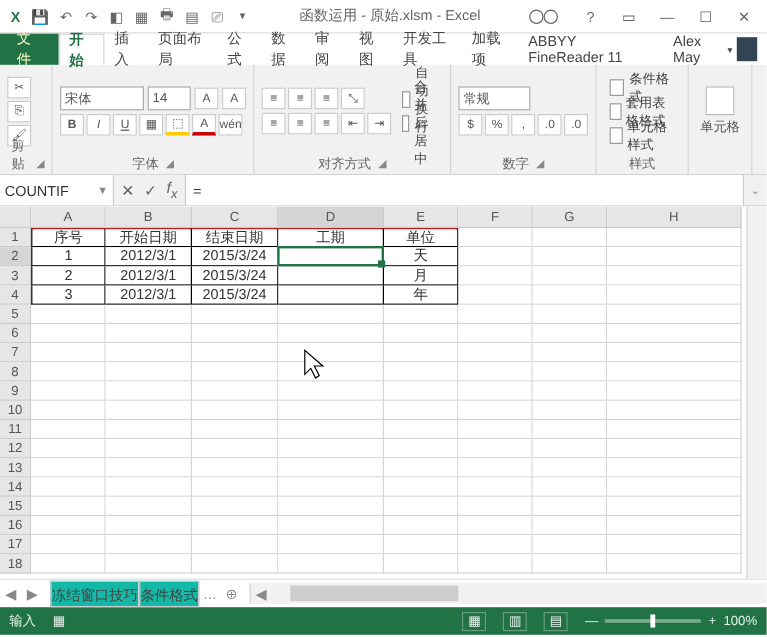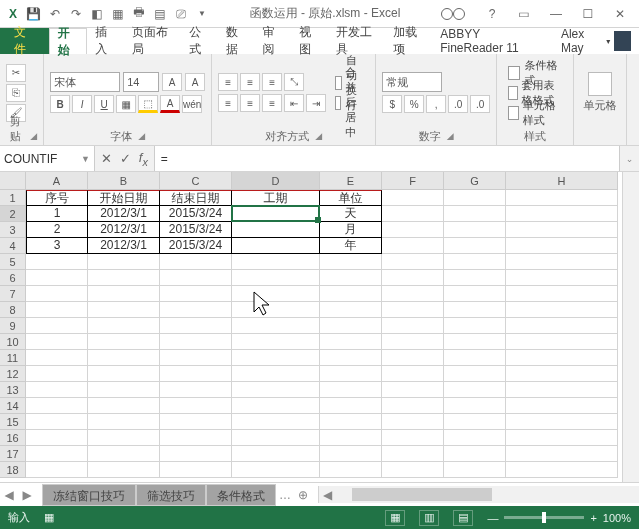--- a/index.html
+++ b/index.html
@@ -9,21 +9,21 @@
 .titlebar .ic{width:18px;height:18px;display:flex;align-items:center;justify-content:center;color:#666;font-size:12px}
 .titlebar .title{flex:1;text-align:center;color:#666;font-size:12px}
 .titlebar .wbtns{display:flex;gap:2px}
 .titlebar .wbtns .wb{width:30px;height:20px;display:flex;align-items:center;justify-content:center;color:#666}
 .eyes{width:30px;height:18px;position:relative;margin-right:8px}
 .eyes::before,.eyes::after{content:"";position:absolute;width:10px;height:10px;border:1.5px solid #666;border-radius:50%;top:3px}
 .eyes::before{left:2px}
 .eyes::after{left:14px}
 .ribtabs{height:26px;background:#fff;display:flex;align-items:stretch;font-size:12px}
 .ribtabs .tab{padding:12px 8px;display:flex;align-items:center;color:#444;cursor:pointer}
-.ribtabs .tab.file{background:#217346;color:#fde047;padding:0 14px}
+.ribtabs .tab.file{background:#217346;color:#fef9c3;padding:0 14px}
 .ribtabs .tab.active{background:#fff;border:1px solid #d4d4d4;border-bottom:none;color:#217346;font-weight:bold}
 .ribtabs .sp{flex:1}
 .ribtabs .user{padding:0 8px;display:flex;align-items:center;color:#444;gap:4px}
 .ribtabs .avatar{width:20px;height:20px;background:#345}
 .ribbon{height:92px;background:#f1f1f1;border-bottom:1px solid #d4d4d4;display:flex}
 .grp{border-right:1px solid #d4d4d4;display:flex;flex-direction:column;padding:3px 6px 1px}
 .grp .body{flex:1;display:flex;align-items:center;gap:4px}
 .grp .lbl{height:16px;text-align:center;color:#666;font-size:11px;display:flex;align-items:center;justify-content:center;gap:6px}
 .grp .lbl .dlg{font-size:9px;color:#888}
 .bigbtn{display:flex;flex-direction:column;align-items:center;width:40px;color:#555;font-size:11px;gap:2px}
@@ -55,21 +55,21 @@
 .row{display:flex;height:16px}
 .cell{border-right:1px solid #d4d4d4;border-bottom:1px solid #d4d4d4;font-size:12px;text-align:center;line-height:15px;overflow:hidden;background:#fff}
 .cell.tbl{border-right:1px solid #000;border-bottom:1px solid #000}
 .cell.tblL{border-left:1px solid #000}
 .cell.tblT{border-top:1px solid #b91c1c}
 .activecell{position:absolute;border:2px solid #217346;background:#fff}
 .fillh{position:absolute;width:6px;height:6px;background:#217346;right:-3px;bottom:-3px}
 .vscroll{position:absolute;right:0;top:0;width:17px;bottom:0;background:#f1f1f1;border-left:1px solid #d4d4d4}
 .sheettabs{height:24px;background:#fff;border-top:1px solid #d4d4d4;display:flex;align-items:center;font-size:12px}
 .sheettabs .nav{width:18px;text-align:center;color:#888}
-.stab{padding:0 10px;height:22px;line-height:22px;border:1px solid #ccc;background:#a3a3a3;color:#444;margin-top:1px}
+.stab{padding:0 0;height:22px;line-height:22px;border:1px solid #ccc;background:#14b8a6;color:#444;margin-top:1px}
 .hscroll{flex:1;height:17px;background:#f1f1f1;border-left:1px solid #d4d4d4;margin-left:6px;display:flex;align-items:center}
 .hscroll .thumb{width:140px;height:13px;background:#cdcdcd;margin-left:16px}
 .status{height:23px;background:#217346;color:#e6f2ec;display:flex;align-items:center;font-size:11px;padding:0 8px;gap:14px}
 .status .sp{flex:1}
 .status .vbtn{width:20px;height:16px;border:1px solid rgba(255,255,255,.3);display:flex;align-items:center;justify-content:center}
 .status .zoom{display:flex;align-items:center;gap:6px}
 .status .zslider{width:80px;height:3px;background:rgba(255,255,255,.4);position:relative}
 .status .zslider::after{content:"";position:absolute;left:38px;top:-4px;width:4px;height:11px;background:#fff}
 </style>
 </head>
@@ -494,21 +494,20 @@
       </svg>
   </div>
   <div class="vscroll"></div>
 </div>
 
 <div class="sheettabs">
   <div class="nav">◀</div>
   <div class="nav">▶</div>
   <div style="width:6px"></div>
   <div class="stab">冻结窗口技巧</div>
-  <div class="stab">筛选技巧</div>
   <div class="stab">条件格式</div>
   <div class="nav">…</div>
   <div class="nav">⊕</div>
   <div class="hscroll">
       <span style="color:#888;padding:0 4px">◀</span>
       <div class="thumb"></div>
     </div>
 </div>
 
 <div class="status">

